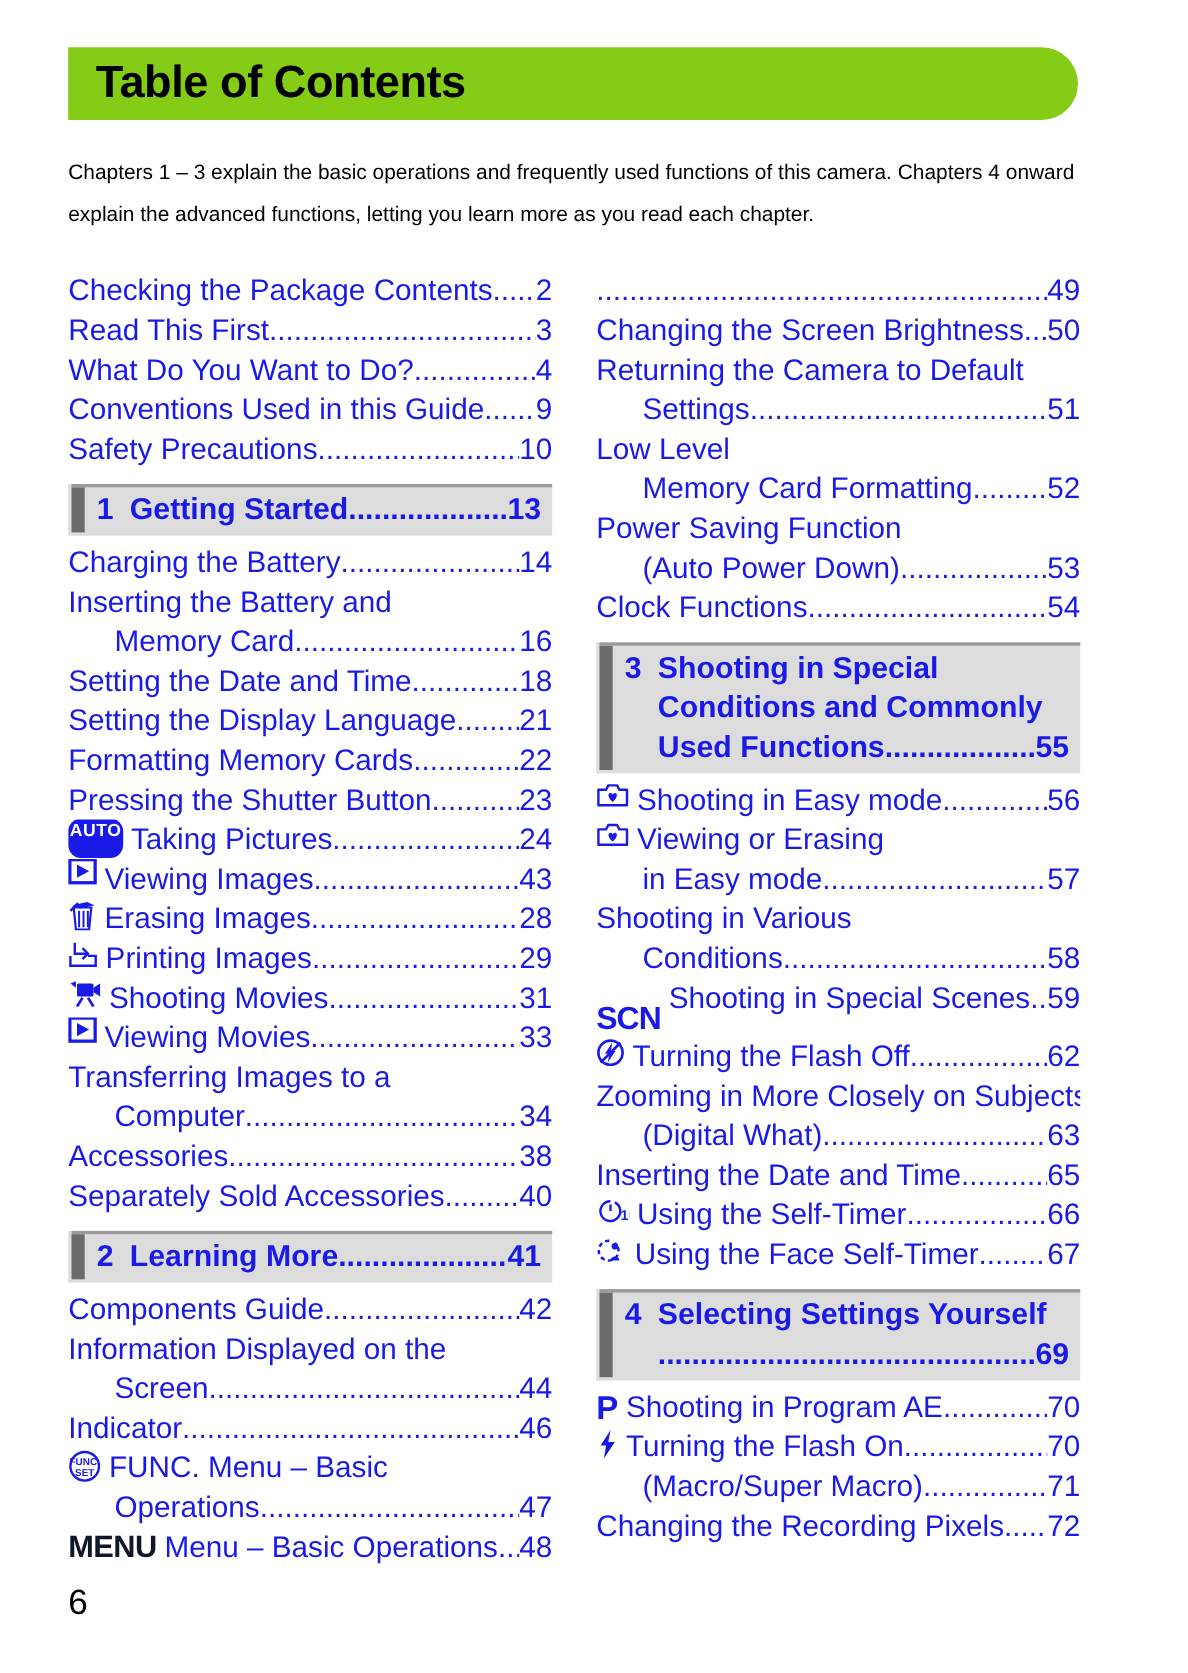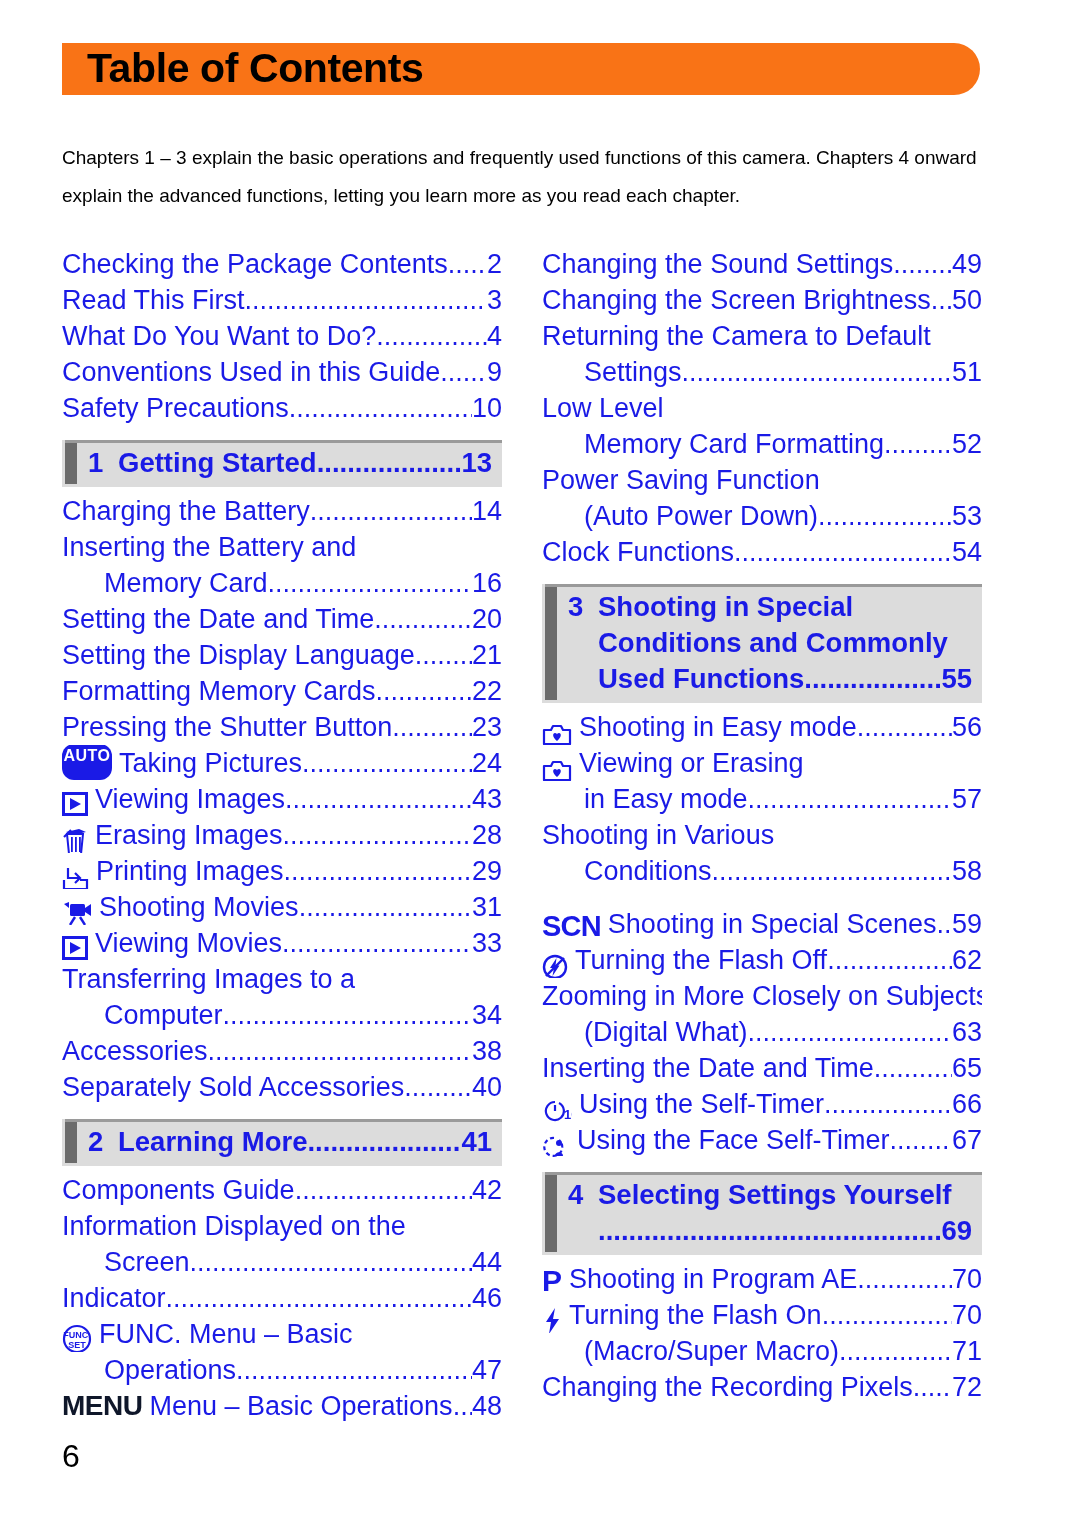--- a/index.html
+++ b/index.html
@@ -14,22 +14,22 @@
     font-family: "Liberation Sans", sans-serif;
     -webkit-font-smoothing: none;
   }
 
   
   #title-bar {
     position: absolute;
     left: 62px;
     top: 43px;
     width: 918px;
-    height: 52px;
-    background: #f97316;
+    height: 66px;
+    background: #84cc16;
     border-radius: 0 33px 33px 0;
   }
   #page-title {
     position: absolute;
     left: 25px;
     top: 50%;
     transform: translateY(-52%);
     font-size: 41px;
     font-weight: bold;
     color: #000000;
@@ -53,21 +53,21 @@
     position: absolute;
     top: 246px;
     width: 440px;
   }
   #left-column  { left: 62px; }
   #right-column { left: 542px; }
 
   
   .entry {
     display: flex;
-    align-items: flex-end;
+    align-items: flex-start;
     font-size: 27px;
     line-height: 36px;
     color: #1a1ae6;
     white-space: nowrap;
     overflow: hidden;
   }
   .entry.indent { padding-left: 42px; }
 
   .entry-icon {
     flex: 0 0 auto;
@@ -261,21 +261,21 @@
         <span class="entry-label">Inserting the Battery and</span>
       </div>
       <div class="entry indent">
         <span class="entry-label">Memory Card</span>
         <span class="entry-dots"> ......................................................................</span>
         <span class="entry-page">16</span>
       </div>
       <div class="entry">
         <span class="entry-label">Setting the Date and Time</span>
         <span class="entry-dots"> ......................................................................</span>
-        <span class="entry-page">20</span>
+        <span class="entry-page">18</span>
       </div>
       <div class="entry">
         <span class="entry-label">Setting the Display Language</span>
         <span class="entry-dots"> ......................................................................</span>
         <span class="entry-page">21</span>
       </div>
       <div class="entry">
         <span class="entry-label">Formatting Memory Cards</span>
         <span class="entry-dots"> ......................................................................</span>
         <span class="entry-page">22</span>
@@ -418,21 +418,20 @@
         <span class="entry-label">Menu – Basic Operations</span>
         <span class="entry-dots"> ......................................................................</span>
         <span class="entry-page">48</span>
       </div>
     </div>
 </div>
 
 <div class="column" id="right-column">
   <div id="right-cont">
       <div class="entry">
-        <span class="entry-label">Changing the Sound Settings</span>
         <span class="entry-dots"> ......................................................................</span>
         <span class="entry-page">49</span>
       </div>
       <div class="entry">
         <span class="entry-label">Changing the Screen Brightness</span>
         <span class="entry-dots"> ......................................................................</span>
         <span class="entry-page">50</span>
       </div>
       <div class="entry nodots">
         <span class="entry-label">Returning the Camera to Default</span>

